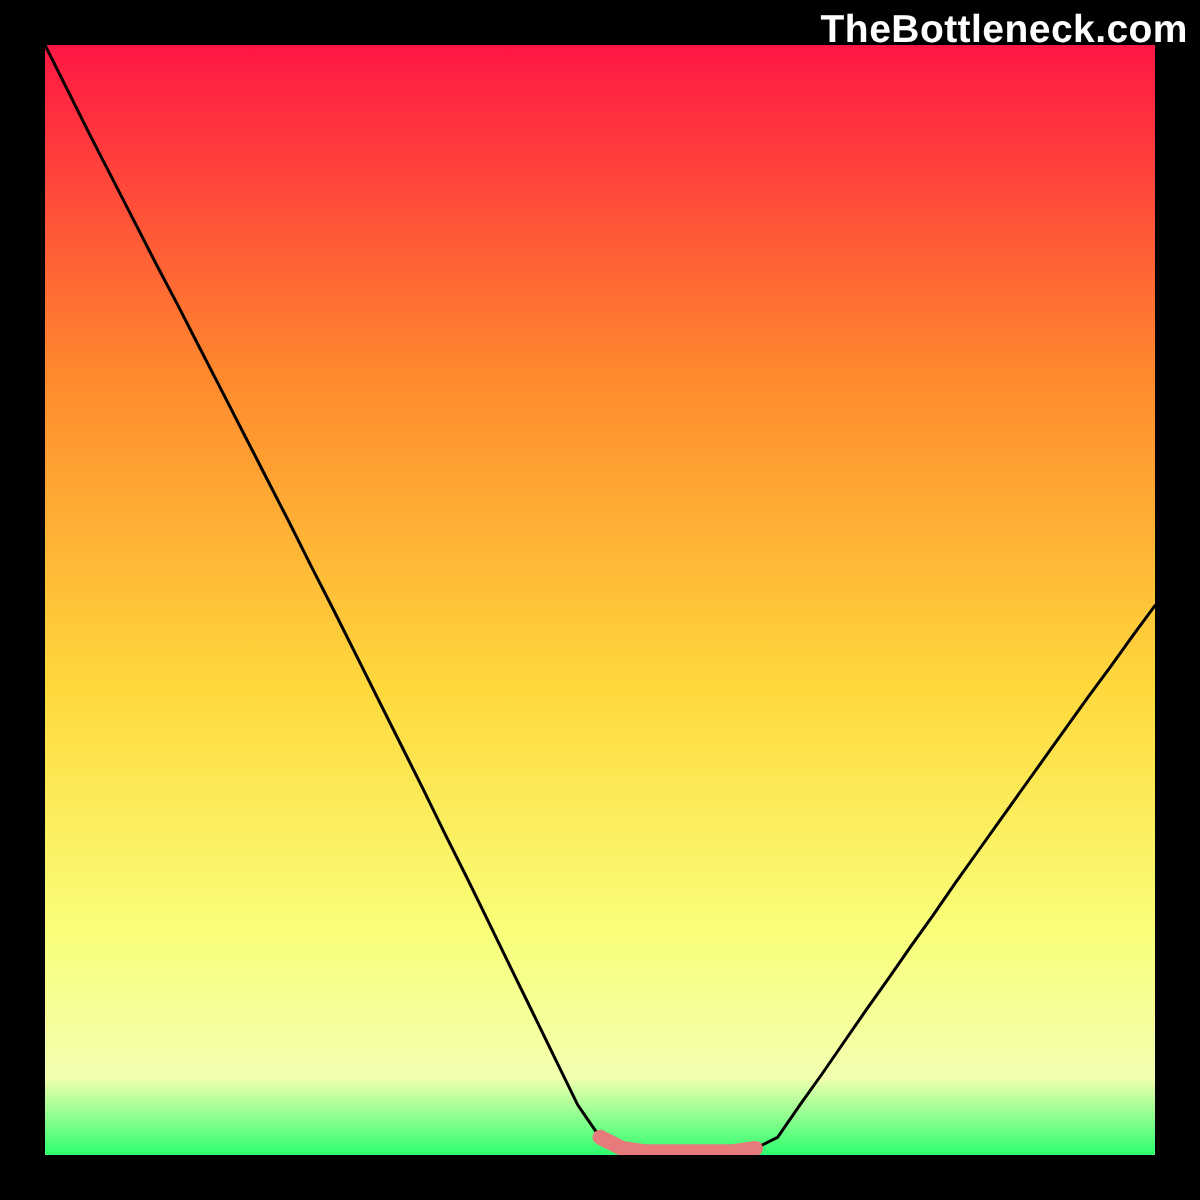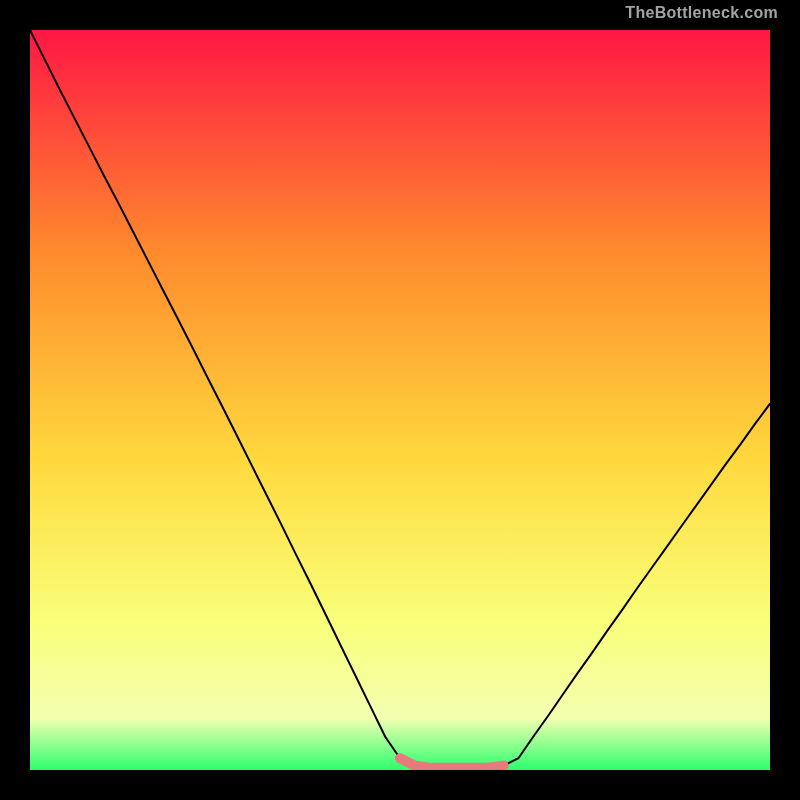--- a/index.html
+++ b/index.html
@@ -13,23 +13,23 @@
   }
   .frame {
     position: relative;
     width: 800px;
     height: 800px;
     background: #000;
   }
   .watermark {
     position: absolute;
     top: 4px;
-    right: 22px;
-    color: #a3a3a3;
-    font-size: 16px;
+    right: 8px;
+    color: #ffffff;
+    font-size: 26px;
     font-weight: 600;
     letter-spacing: 0.3px;
     z-index: 10;
   }
   .plot-area {
     position: absolute;
     left: 30px;
     top: 30px;
     width: 740px;
     height: 740px;

